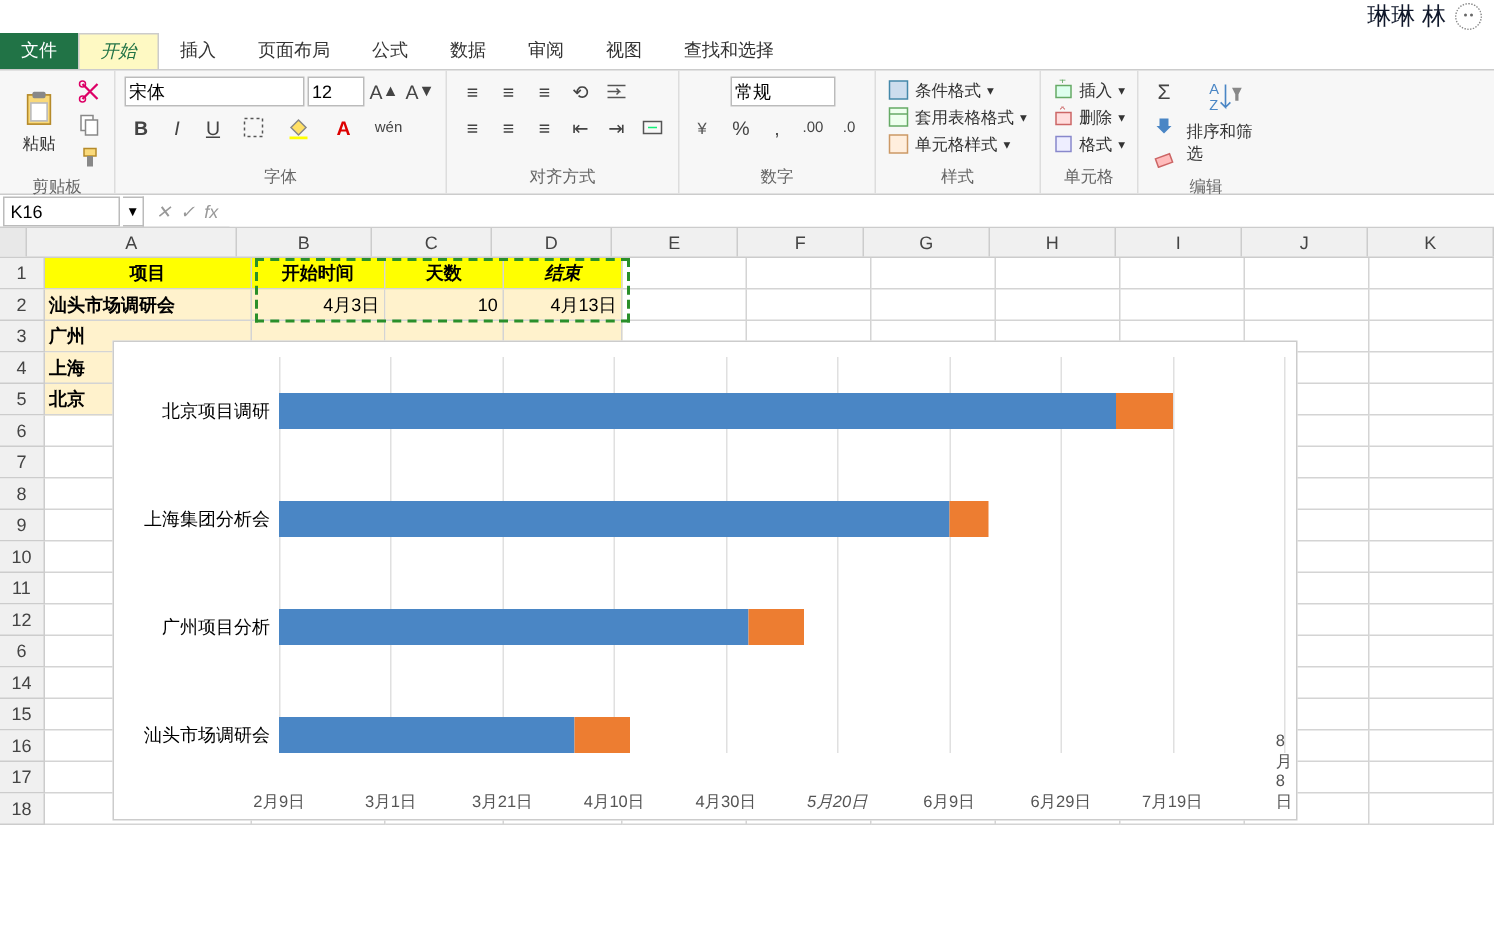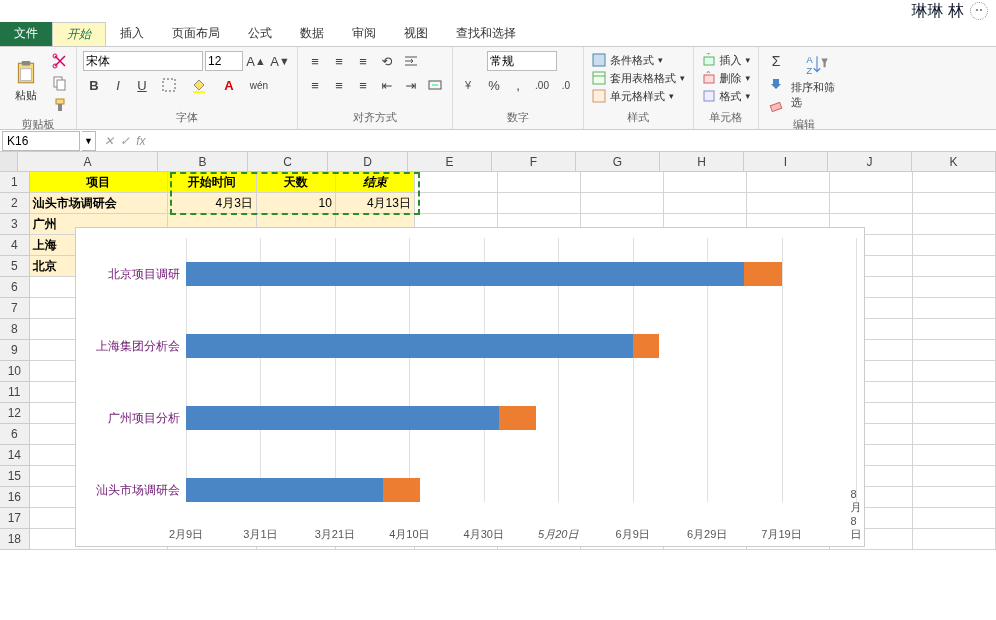--- a/index.html
+++ b/index.html
@@ -61,21 +61,21 @@
 .dat.bold { font-weight: bold; }
 .dat.r { text-align: right; }
 .marq { position: absolute; border: 2px dashed #2a8f2a; pointer-events: none; }
 
 
 .chart { position: absolute; background: #fff; border: 1px solid #ccc; }
 .chart-inner { position: relative; width: 100%; height: 100%; }
 .plot { position: absolute; }
 .vgrid { position: absolute; top: 0; bottom: 22px; width: 1px; background: #e0e0e0; }
 .barrow { position: absolute; height: 24px; display: flex; align-items: center; }
-.barlabel { position: absolute; right: 100%; width: 110px; text-align: right; padding-right: 6px; font-size: 12px; color: #701a75; }
+.barlabel { position: absolute; right: 100%; width: 110px; text-align: right; padding-right: 6px; font-size: 12px; color: #000000; }
 .barseg1 { background: #4a86c5; height: 100%; }
 .barseg2 { background: #ed7d31; height: 100%; }
 .xtick { position: absolute; bottom: 0; font-size: 11px; color: #555; transform: translateX(-50%); }
 </style>
 </head>
 <body>
 
 <div class="titlebar">
   <span class="user">琳琳 林</span>
   <span class="avatar"></span>

